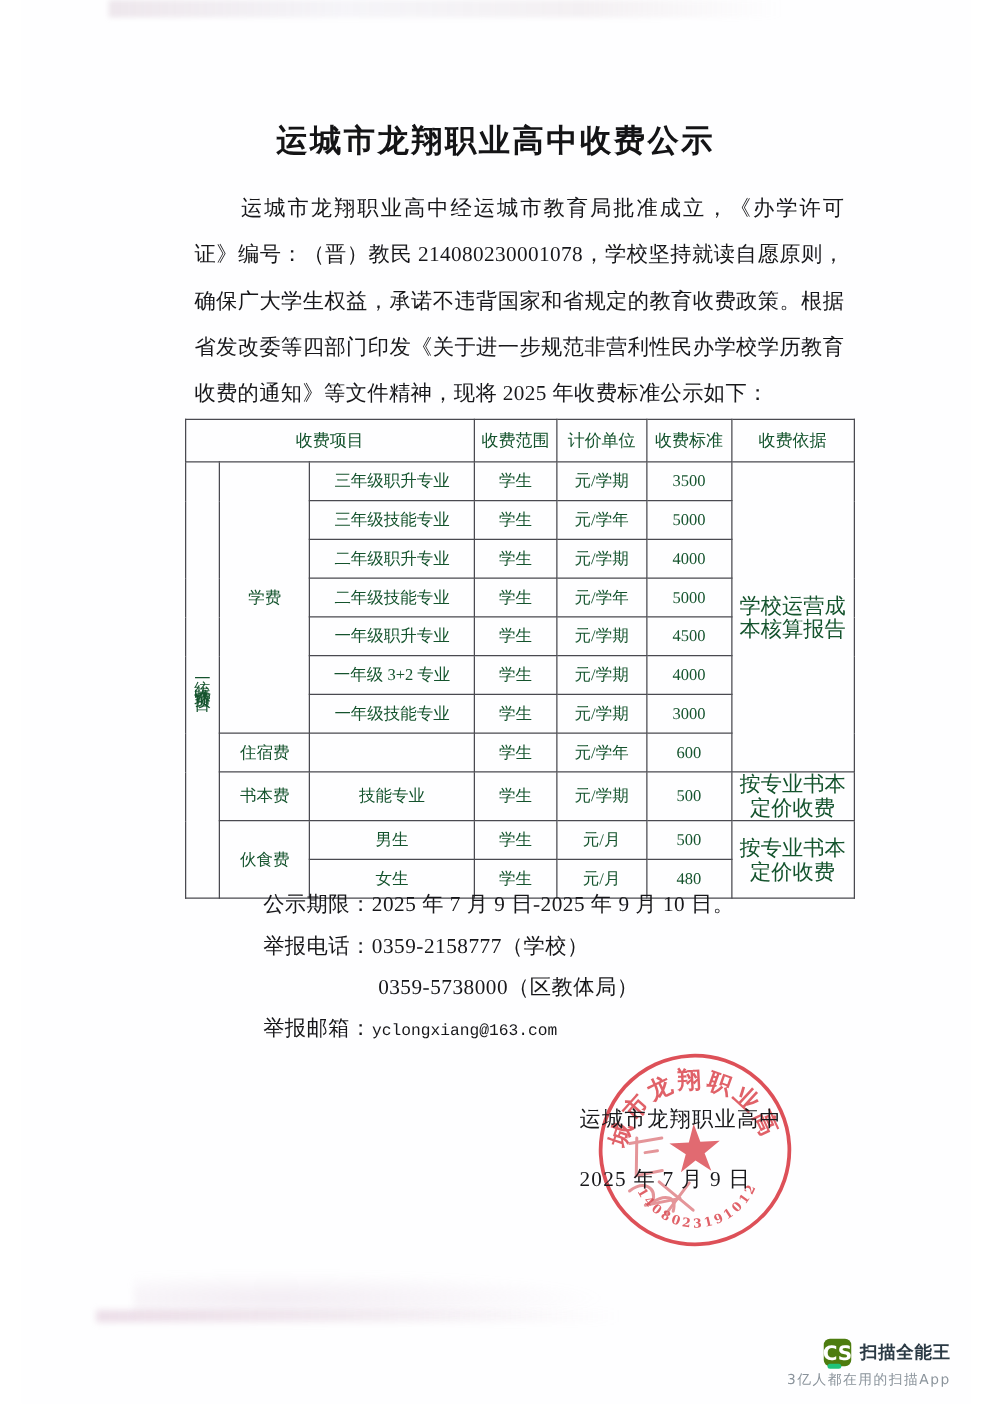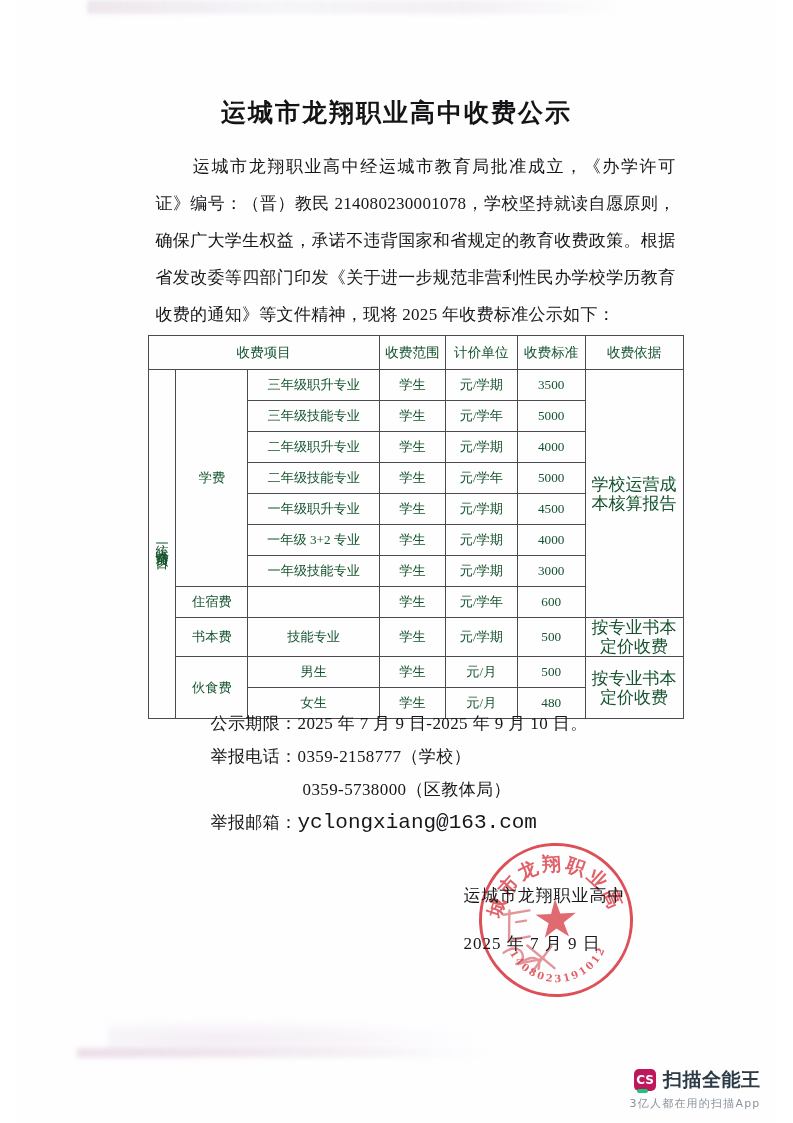--- a/index.html
+++ b/index.html
@@ -113,21 +113,21 @@
     position: absolute;
     left: 166px;
     top: 707px;
     font-size: 17px;
     line-height: 33px;
     letter-spacing: 0.4px;
     color: #17171a;
     margin-left: 28px;
   }
   .notice-block .sub { margin-left: 92px; }
-  .mono { font-family: "Liberation Mono", "DejaVu Sans Mono", monospace; font-size: 21px; letter-spacing: 0px; }
+  .mono { font-family: "Liberation Mono", "DejaVu Sans Mono", monospace; font-size: 13px; letter-spacing: 0px; }
 
   
   .sign-block {
     position: absolute;
     left: 447px;
     top: 872px;
     font-size: 17px;
     line-height: 48px;
     letter-spacing: 1px;
     color: #18181b;
@@ -177,41 +177,41 @@
   .cs-watermark {
     position: absolute;
     right: 16px;
     bottom: 12px;
     text-align: right;
     z-index: 5;
   }
   .cs-row { display: flex; align-items: center; justify-content: flex-end; gap: 7px; }
   .cs-badge {
     width: 22px; height: 22px;
-    background: #be185d;
+    background: #4d7c0f;
     border-radius: 5px;
     color: #ffffff;
     font-family: "DejaVu Sans", sans-serif;
     font-weight: bold;
-    font-size: 12px;
+    font-size: 16px;
     display: flex; align-items: center; justify-content: center;
     position: relative;
   }
   .cs-badge::after {
     content: "";
     position: absolute;
     left: 3px; bottom: -2px;
     width: 11px; height: 4px;
     background: #1fc47a;
     border-radius: 2px;
   }
   .cs-name {
     font-family: "DejaVu Sans", "Liberation Sans", sans-serif;
     font-weight: bold;
-    font-size: 19px;
+    font-size: 14px;
     color: #2b3a45;
     letter-spacing: 0.5px;
   }
   .cs-tagline {
     margin-top: 3px;
     font-family: "DejaVu Sans", "Liberation Sans", sans-serif;
     font-size: 11px;
     color: #8a939b;
     letter-spacing: 1.2px;
   }

